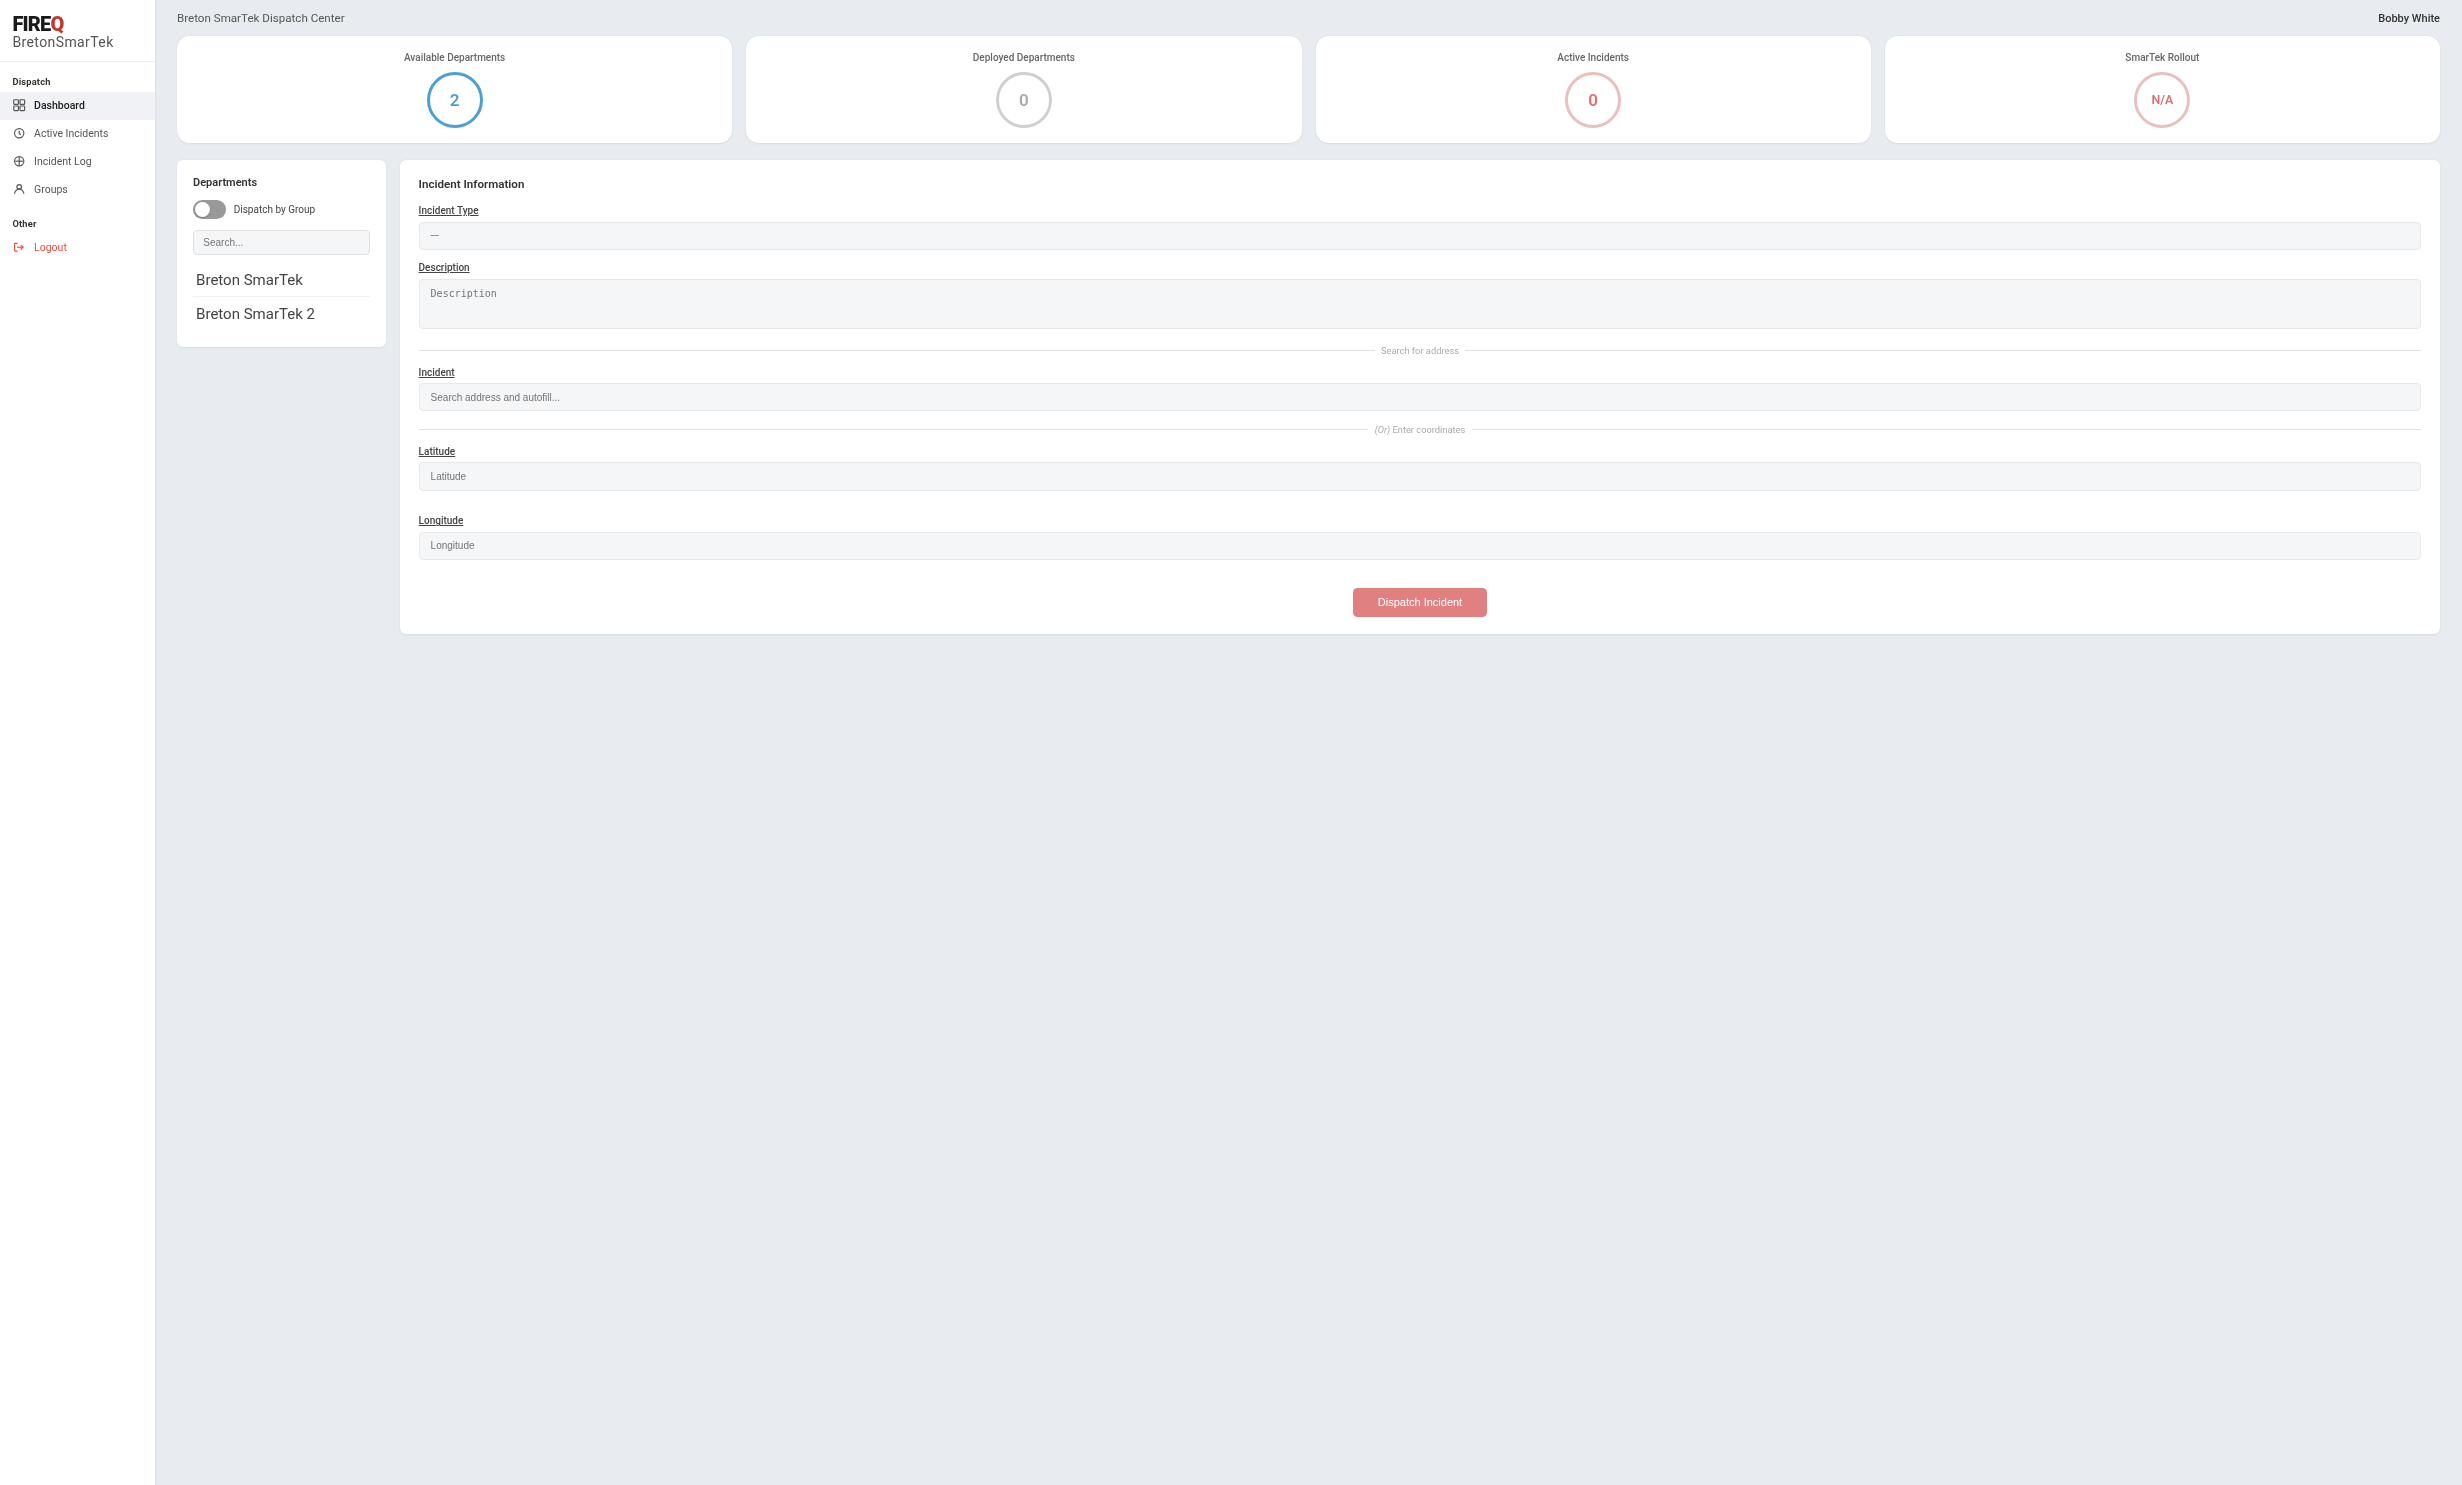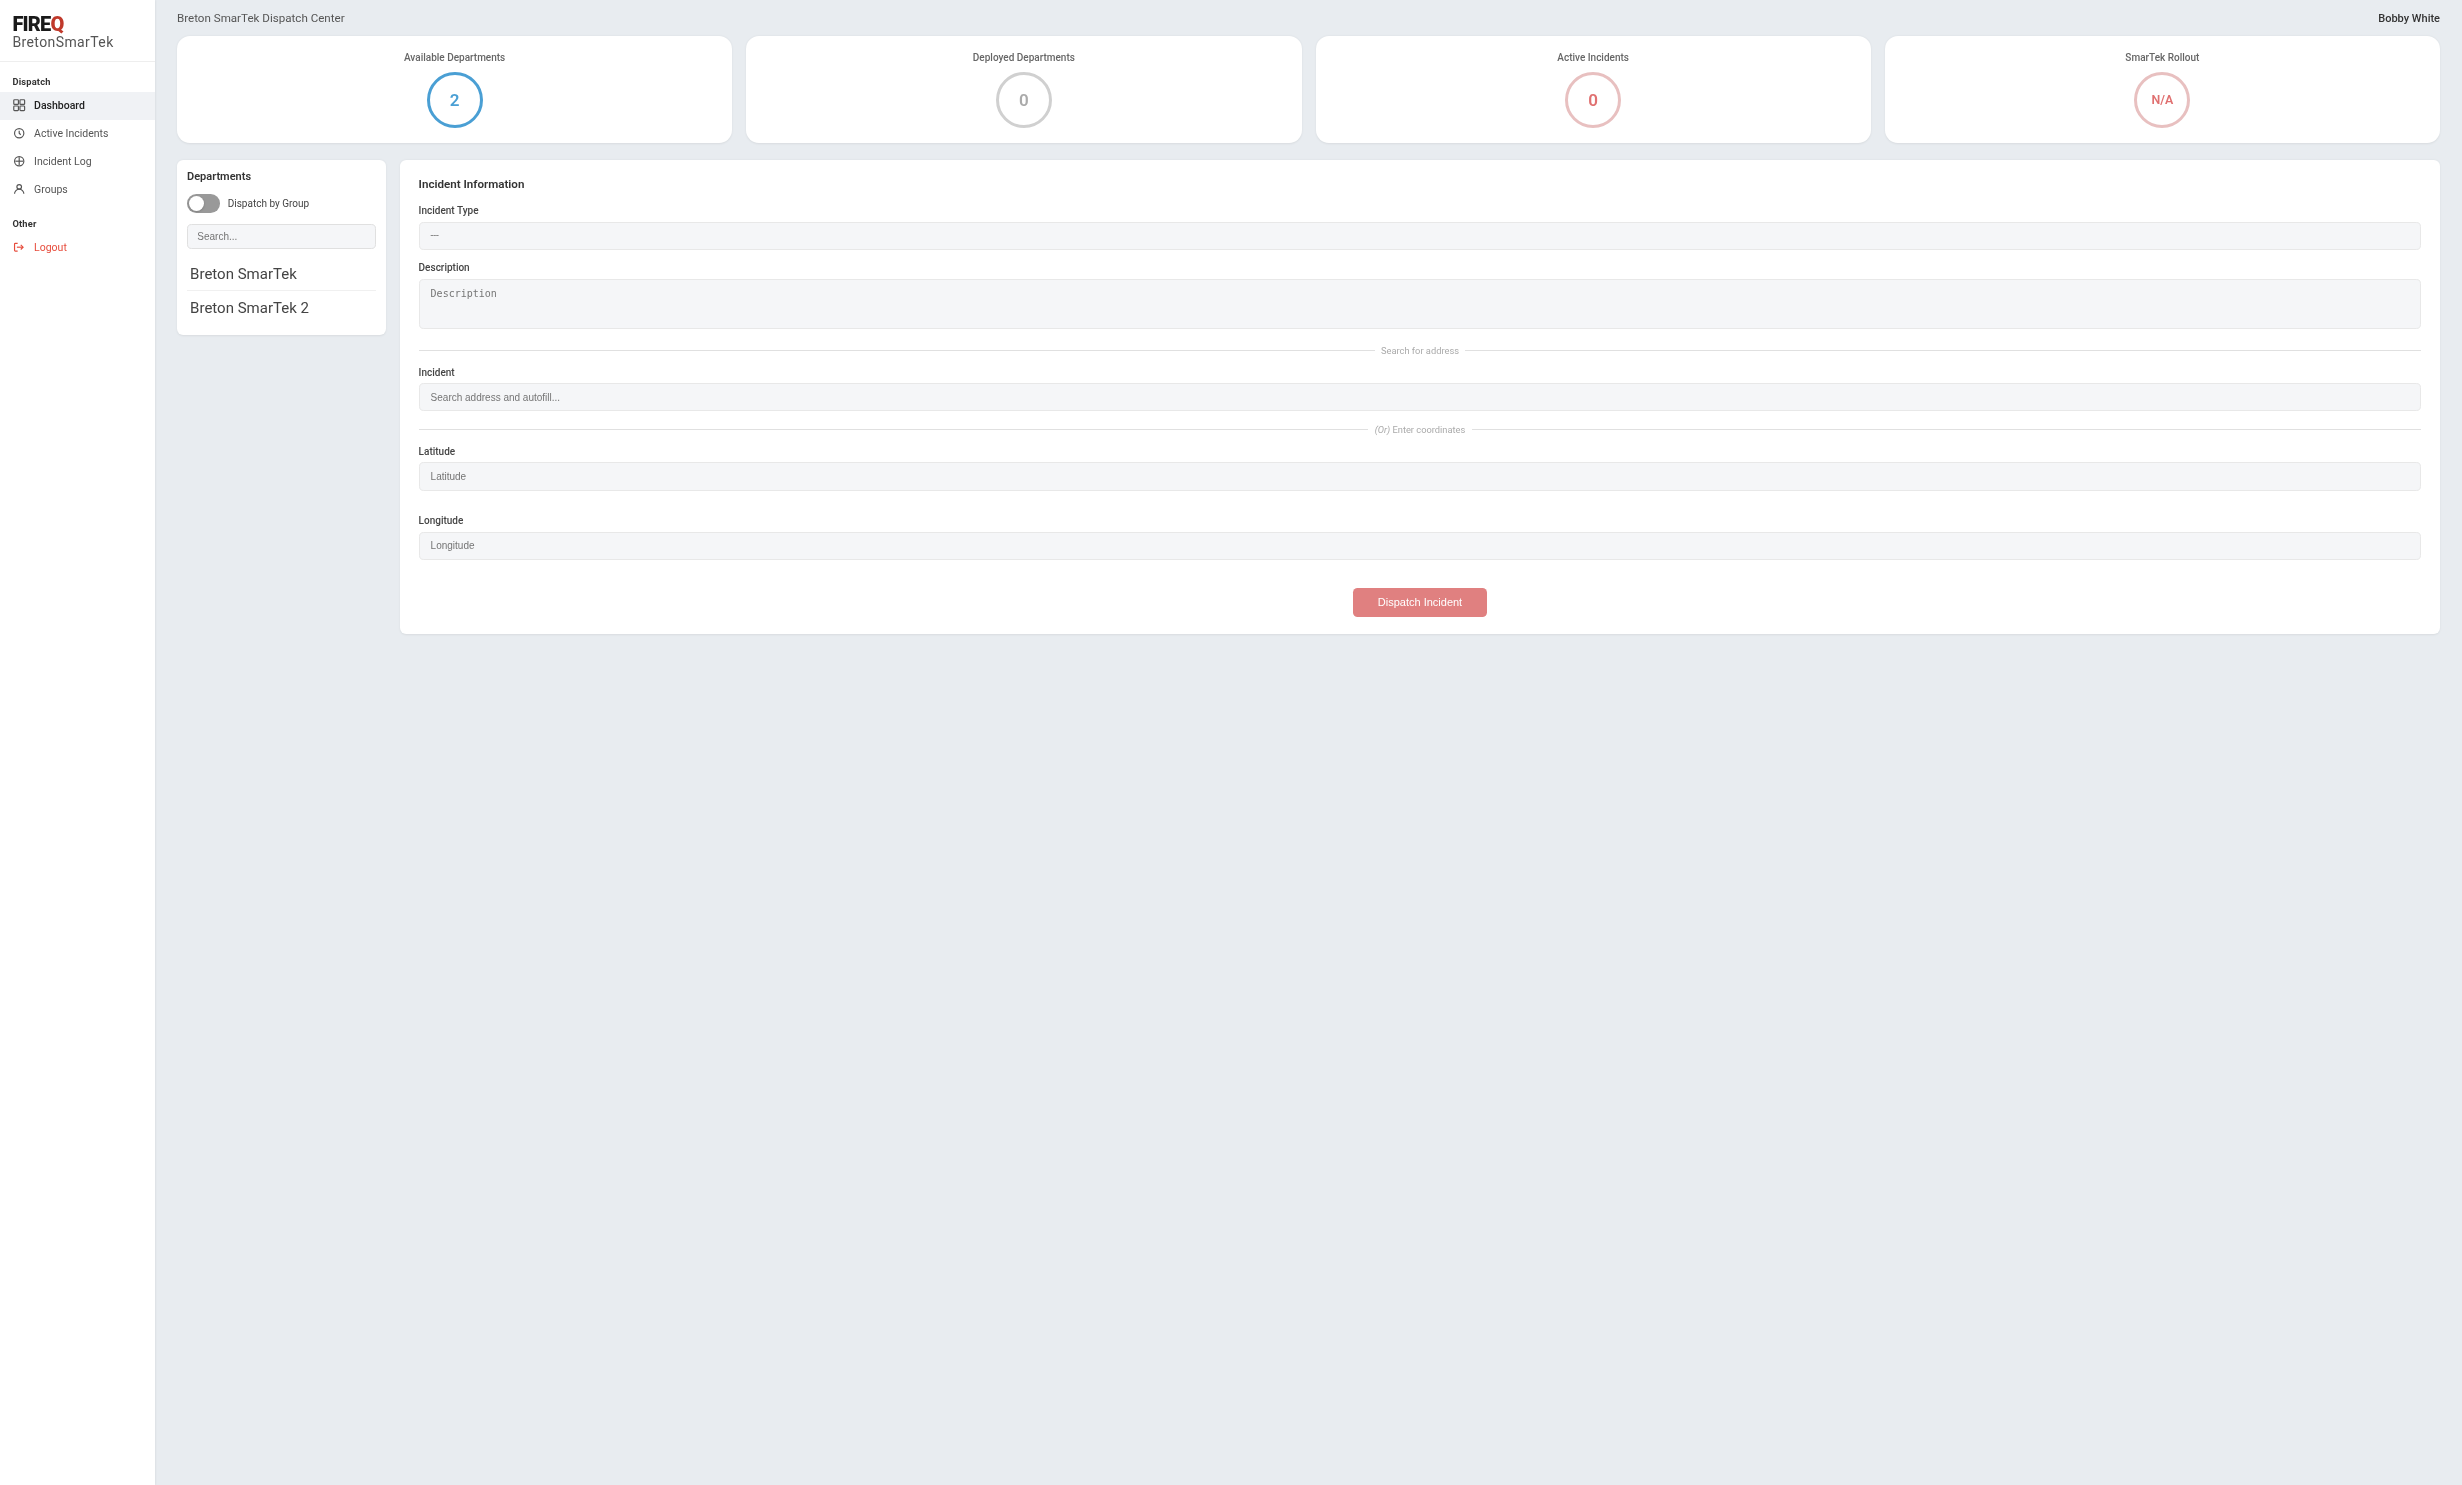--- a/index.html
+++ b/index.html
@@ -173,21 +173,21 @@
       padding: 0 22px 22px;
       align-items: flex-start;
     }
 
     
     .departments-panel {
       background: #fff;
       border-radius: 6.2px;
       width: 209px;
       min-width: 209px;
-      padding: 10px;
+      padding: 16px;
       box-shadow: 0 0.8px 2.3px rgba(0,0,0,0.07);
     }
     .panel-title {
       font-size: 11px;
       font-weight: 600;
       color: #333;
       margin-bottom: 11px;
     }
     .toggle-row {
       display: flex;
@@ -256,20 +256,21 @@
     }
     .form-field {
       margin-bottom: 12.4px;
     }
     .form-label {
       font-size: 10px;
       font-weight: 500;
       color: #444;
       margin-bottom: 5.4px;
       display: block;
+      text-decoration: underline;
     }
     .form-input {
       width: 100%;
       padding: 7.7px 11px;
       border: 0.8px solid #e8e8e8;
       border-radius: 4.6px;
       background: #f5f6f8;
       font-size: 10px;
       color: #aaa;
       outline: none;

